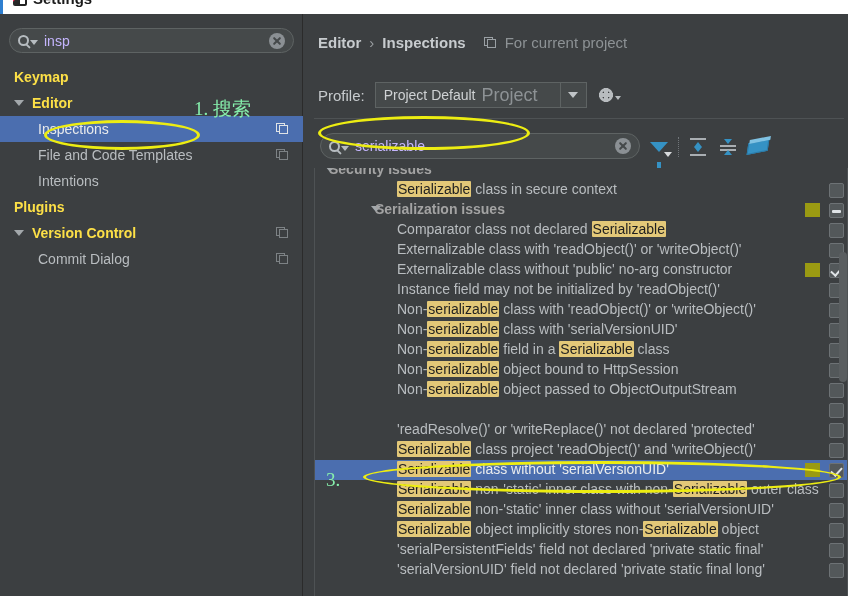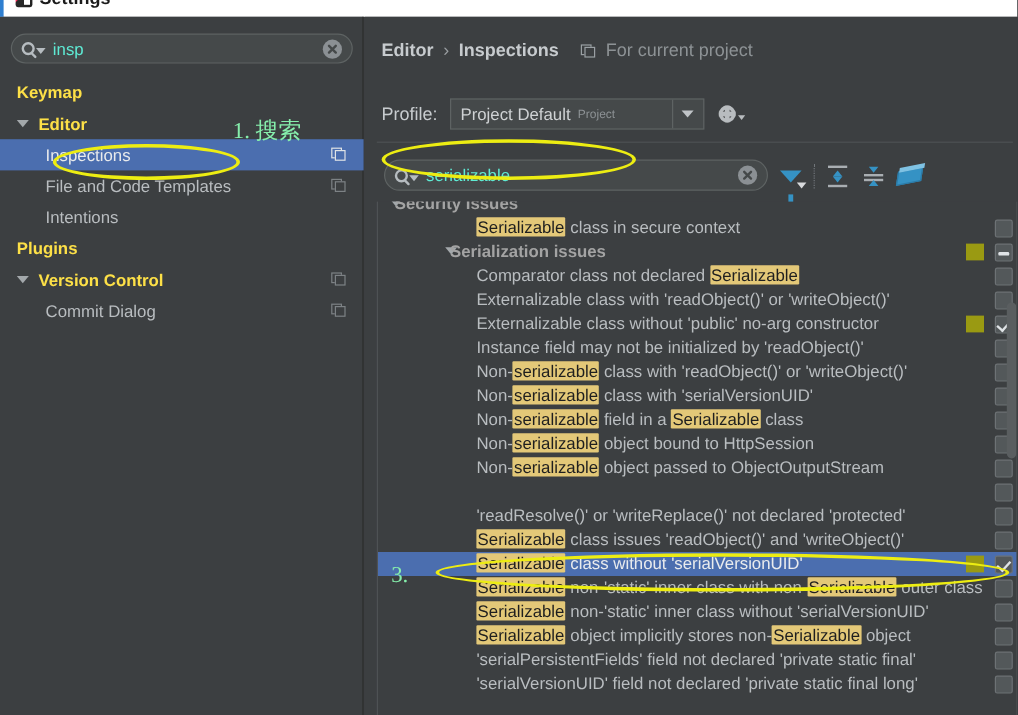--- a/index.html
+++ b/index.html
@@ -69,21 +69,21 @@
   .mag::after {
     content:""; position:absolute; right:-4px; bottom:-3px;
     width: 6px; height: 2px; background:#b6bcc0;
     transform: rotate(45deg); border-radius:1px;
   }
   .caret-dn {
     width:0;height:0;border-left:4px solid transparent;border-right:4px solid transparent;
     border-top:5px solid #b6bcc0; margin-top:4px;
   }
   .search-val {
-    flex:1; margin-left:6px; color:#5eead4; font-size:14px; white-space:nowrap; overflow:hidden;
+    flex:1; margin-left:6px; color:#c4b5fd; font-size:14px; white-space:nowrap; overflow:hidden;
   }
   .clear-btn {
     width:16px;height:16px;border-radius:50%;background:#8b9094;margin-right:8px;flex:none;
     position:relative;
   }
   .clear-btn::before, .clear-btn::after {
     content:""; position:absolute; left:3px; top:7px; width:10px; height:2px;
     background:#45494a; border-radius:1px;
   }
   .clear-btn::before { transform: rotate(45deg); }
@@ -134,21 +134,21 @@
 
   .profile-row {
     position:absolute; left:14px; top:68px; display:flex; align-items:center;
   }
   .profile-label { color:#c7cbce; font-size:15px; margin-right:10px; }
   .combo {
     width: 212px; height: 26px; background:#45494a; border:1px solid #5e6363;
     display:flex; align-items:center; position:relative;
   }
   .combo-text { margin-left:8px; color:#cfd2d4; font-size:14px; white-space:nowrap; }
-  .combo-sub { margin-left:6px; color:#8d9295; font-size:10px; }
+  .combo-sub { margin-left:6px; color:#8d9295; font-size:18px; }
   .combo-arrow-cell {
     position:absolute; right:0; top:0; width:26px; height:24px;
     border-left:1px solid #5e6363; display:flex; align-items:center; justify-content:center;
   }
   .arrow-dn {
     width:0;height:0;border-left:5px solid transparent;border-right:5px solid transparent;
     border-top:6px solid #c0c4c7;
   }
   .gear-wrap { margin-left:12px; display:flex; align-items:center; gap:2px; }
   .gear {
@@ -472,21 +472,21 @@
             <span class="cbx"></span>
           </div>
           <div class="row">
             <span class="cbx"></span>
           </div>
           <div class="row">
             <span class="txt" style="left: 82px;"><span>'readResolve()' or 'writeReplace()' not declared 'protected'</span></span>
             <span class="cbx"></span>
           </div>
           <div class="row">
-            <span class="txt" style="left: 82px;"><span class="hl">Serializable</span><span> class issues 'readObject()' and 'writeObject()'</span></span>
+            <span class="txt" style="left: 82px;"><span class="hl">Serializable</span><span> class project 'readObject()' and 'writeObject()'</span></span>
             <span class="cbx"></span>
           </div>
           <div class="row selected">
             <span class="txt" style="left: 82px;"><span class="hl">Serializable</span><span> class without 'serialVersionUID'</span></span>
             <span class="sev"></span>
             <span class="cbx checked"></span>
           </div>
           <div class="row">
             <span class="txt" style="left: 82px;"><span class="hl">Serializable</span><span> non-'static' inner class with non-</span><span class="hl">Serializable</span><span> outer class</span></span>
             <span class="cbx"></span>

